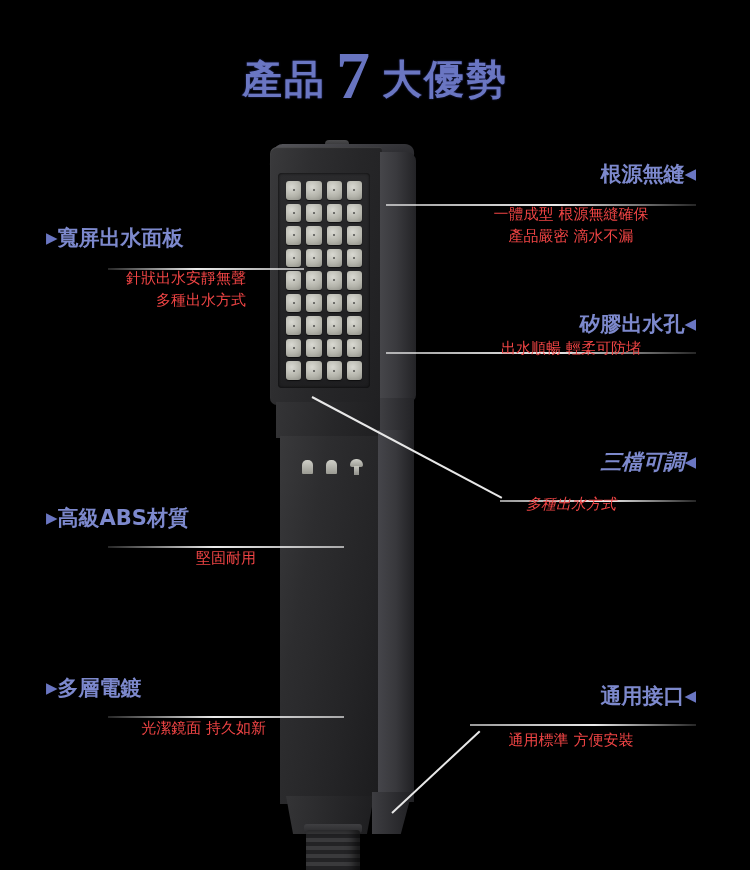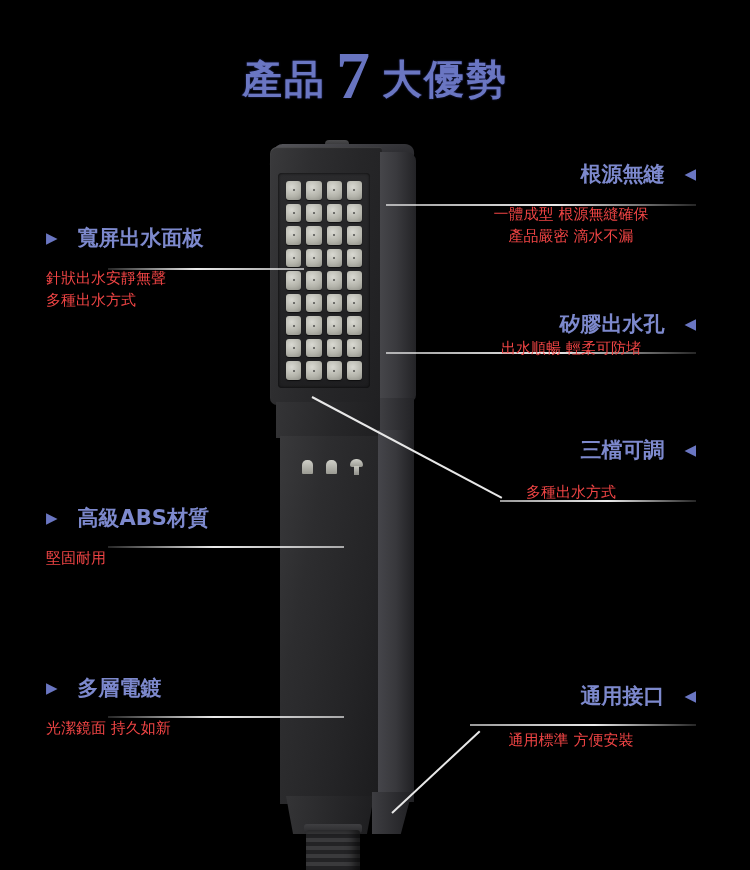--- a/index.html
+++ b/index.html
@@ -35,29 +35,29 @@
   .line.rev{
     background:linear-gradient(90deg,rgba(255,255,255,.6),rgba(255,255,255,.92) 55%,rgba(255,255,255,.15));
   }
   .diag{position:absolute;transform-origin:0 50%;height:2px;background:#e8e8e8;}
 
   
   .callout{position:absolute;}
   .callout .head{
     color:#7d89cd;font-size:21px;font-weight:700;white-space:nowrap;
     font-family:"DejaVu Sans","Liberation Sans",sans-serif;
-    display:flex;align-items:center;gap:20px;
+    display:flex;align-items:center;gap:0;
   }
   .callout.right .head{justify-content:flex-end;}
   .callout .arrow{color:#6a76c2;font-size:15px;line-height:1;}
   .callout .sub{
     color:#ef4444;font-size:15px;line-height:1.45;white-space:nowrap;
     font-family:"DejaVu Sans","Liberation Sans",sans-serif;
   }
-  .callout.left .sub{text-align:left;}
+  .callout.left .sub{text-align:right;}
   .callout.right .sub{text-align:center;}
 
   
   .product{position:absolute;left:268px;top:140px;width:160px;height:700px;}
 
   .top-tab{
     position:absolute;left:57px;top:0;width:24px;height:9px;
     background:linear-gradient(180deg,#4a4a4c,#2a2a2c);
     border-radius:4px 4px 0 0;
   }
@@ -280,21 +280,21 @@
   <div class="callout right" style="left:446px;top:310px;width:250px;">
     <div class="head">
       <span>矽膠出水孔</span>
       <span class="arrow">◀</span>
     </div>
     <div class="sub" style="">
       <div>出水順暢 輕柔可防堵</div>
     </div>
   </div>
 
-  <div class="callout right" style="left:446px;top:436px;width:250px;">
+  <div class="callout right" style="left:446px;top:448px;width:250px;font-style:italic;">
     <div class="head">
       <span>三檔可調</span>
       <span class="arrow">◀</span>
     </div>
     <div class="sub" style="margin-top:18px;">
       <div>多種出水方式</div>
     </div>
   </div>
 
   <div class="callout right" style="left:446px;top:682px;width:250px;">

